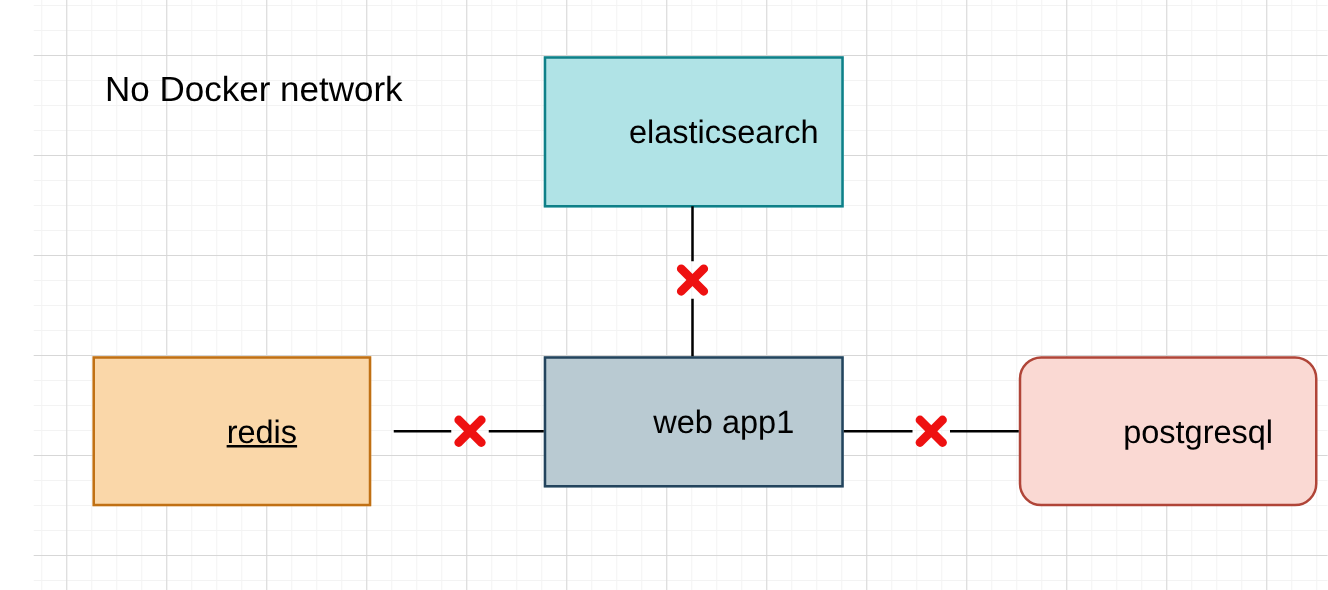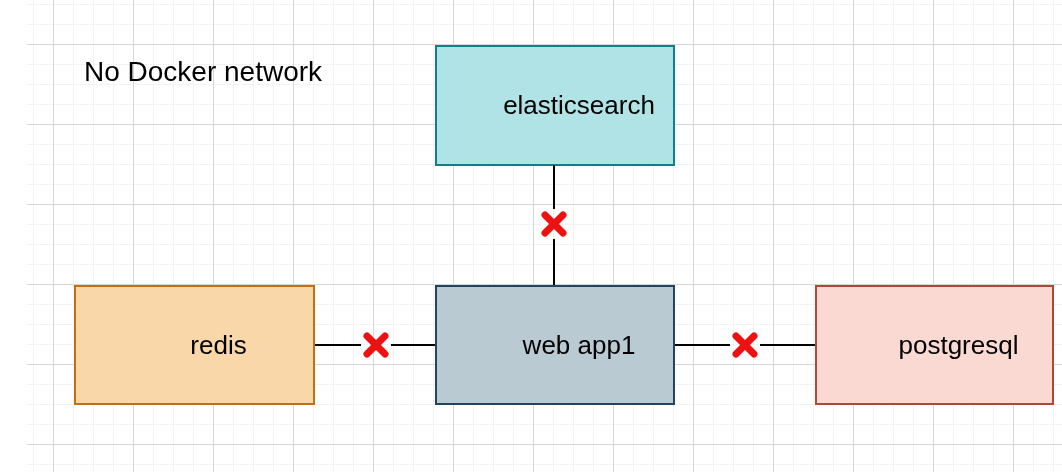--- a/index.html
+++ b/index.html
@@ -38,23 +38,23 @@
     box-sizing: border-box;
     border: 2px solid #000;
     display: flex;
     align-items: center;
     justify-content: center;
     font-size: 26px;
     text-align: center;
     padding-left: 48px;
   }
   .node-elasticsearch { left: 408px; top: 45px;  width: 240px; height: 121px; background: #b0e3e6; border-color: #0e8088; }
-  .node-redis         { left: 47px;  top: 285px; width: 241px; height: 120px; background: #fad7a9; border-color: #c07014; }
-  .node-webapp1       { left: 408px; top: 285px; width: 240px; height: 120px; background: #b9cad2; border-color: #23445d; }
-  .node-postgresql    { left: 788px; top: 285px; width: 239px; height: 120px; background: #fad9d3; border-color: #b04538; }
+  .node-redis         { left: 47px;  top: 285px; width: 223px; height: 120px; background: #fad7a9; border-color: #c07014; text-decoration: underline; }
+  .node-webapp1       { left: 408px; top: 285px; width: 240px; height: 105px; background: #b9cad2; border-color: #23445d; }
+  .node-postgresql    { left: 788px; top: 285px; width: 239px; height: 120px; background: #fad9d3; border-color: #b04538; border-radius: 18px; }
 
   .edge { position: absolute; background: #000000; }
   .edge.h { height: 2px; top: 344px; }
   .edge.v { width: 2px; left: 526px; }
 
   .edge-es-a { top: 165px; height: 44px; }
   .edge-es-b { top: 239px; height: 46px; }
   .edge-r-a  { left: 288px; width: 46px; }
   .edge-r-b  { left: 364px; width: 44px; }
   .edge-p-a  { left: 648px; width: 55px; }

